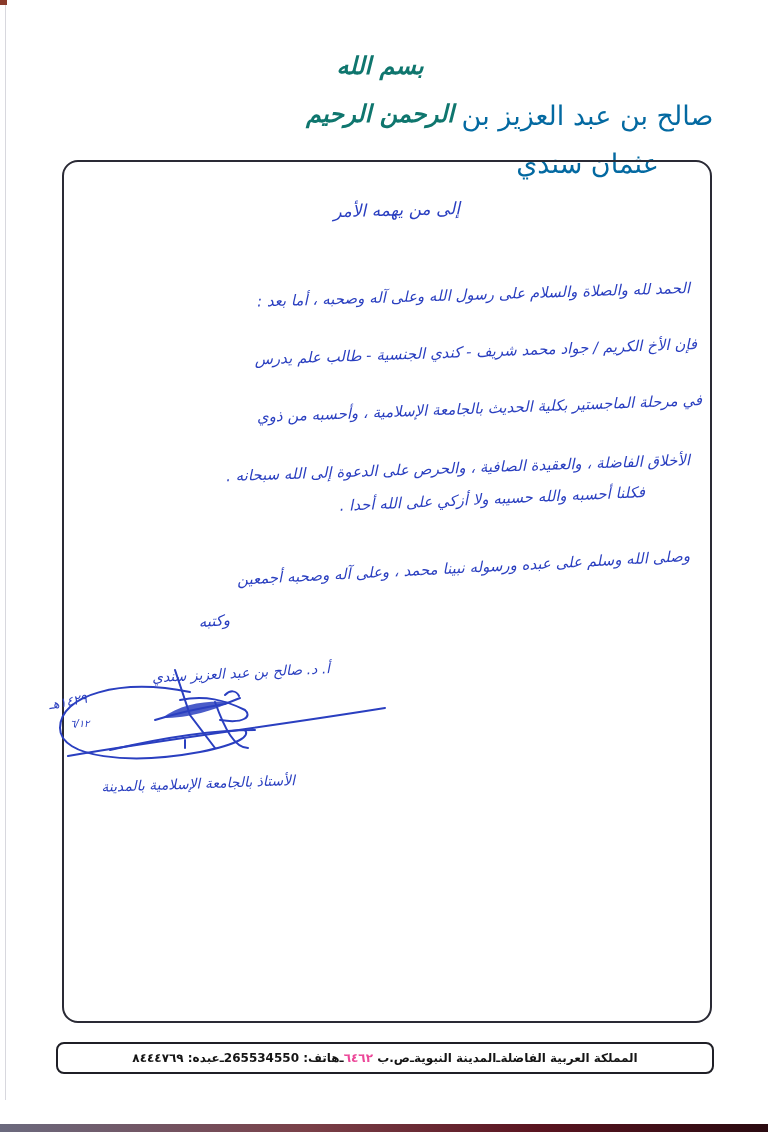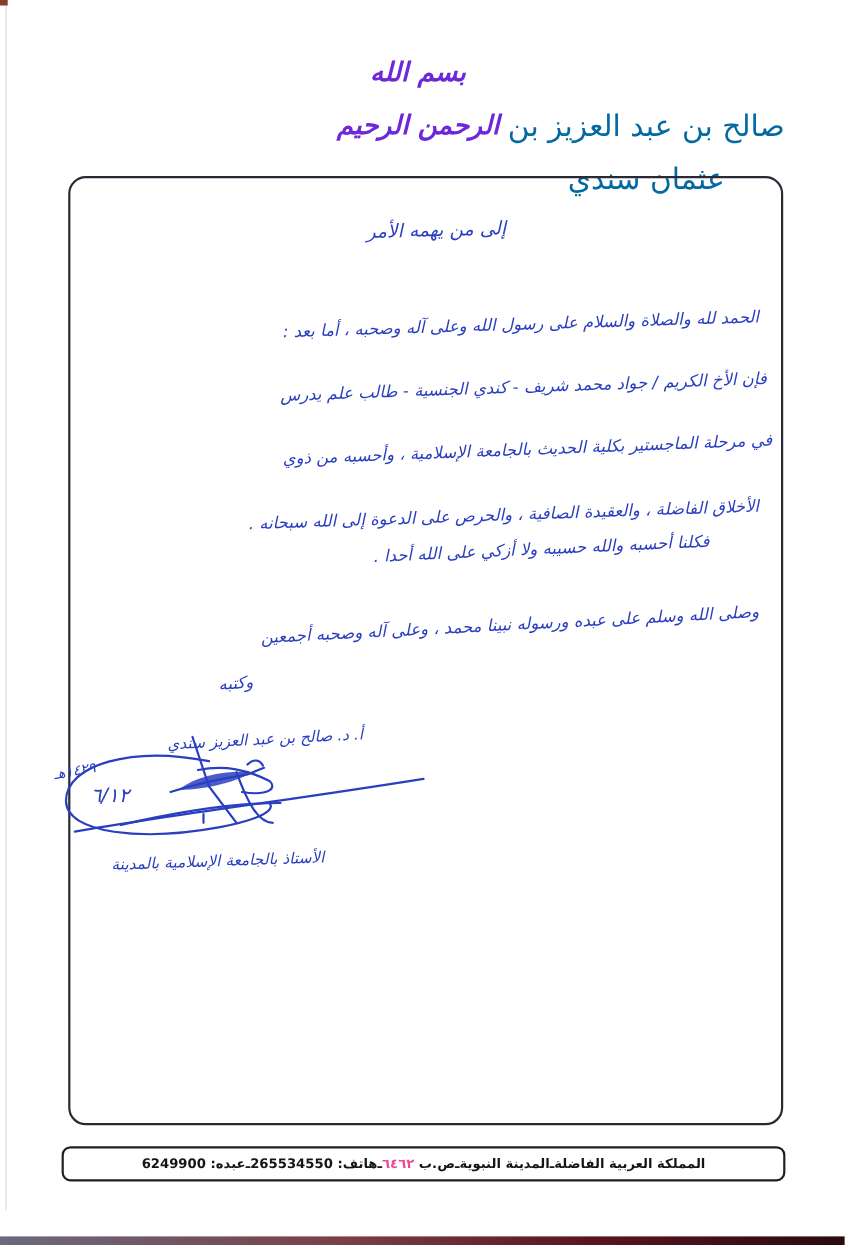--- a/index.html
+++ b/index.html
@@ -15,21 +15,21 @@
   .page-edge-top {
     position: absolute; left: 0; top: 0; width: 7px; height: 5px; background: #8a3a2a;
   }
   .bottom-strip {
     position: absolute; left: 0; top: 1124px; width: 768px; height: 8px;
     background: linear-gradient(to right, #6b6a7e 0%, #7a4048 40%, #5a1420 70%, #2a0a10 100%);
   }
   .basmala {
     position: absolute; left: 300px; top: 42px; width: 160px; height: 48px;
     direction: rtl; text-align: center;
-    font-family: "DejaVu Serif", serif; font-size: 24px; font-weight: bold; color: #6d28d9;
+    font-family: "DejaVu Serif", serif; font-size: 24px; font-weight: bold; color: #0f766e;
     line-height: 48px; font-style: italic;
   }
   .sender-name {
     position: absolute; left: 425px; top: 92px; width: 325px; height: 48px;
     direction: rtl; text-align: center;
     font-family: "DejaVu Serif", serif; font-size: 27px; color: #0369a1;
     line-height: 48px; letter-spacing: 0px;
   }
   .frame {
     position: absolute; left: 62px; top: 160px; width: 650px; height: 863px;
@@ -47,21 +47,21 @@
   .line1 { left: 190px; top: 276px; width: 500px; transform: rotate(-1.8deg); }
   .line2 { left: 125px; top: 332px; width: 572px; transform: rotate(-2deg); }
   .line3 { left: 120px; top: 388px; width: 582px; transform: rotate(-2.2deg); }
   .line4 { left: 115px; top: 448px; width: 575px; transform: rotate(-2deg); }
   .line5 { left: 170px; top: 480px; width: 475px; transform: rotate(-2.6deg); }
   .line6 { left: 165px; top: 544px; width: 525px; transform: rotate(-3deg); }
   .closing { left: 150px; top: 608px; width: 80px; font-size: 15px; transform: rotate(-4deg); }
   .signer-name { left: 120px; top: 656px; width: 210px; font-size: 14px; transform: rotate(-3deg); }
   .signer-title { left: 85px; top: 768px; width: 210px; font-size: 14px; transform: rotate(-2deg); }
   .hijri-year { left: 48px; top: 683px; width: 60px; font-size: 13px; transform: rotate(-10deg); direction: ltr; text-align: left; }
-  .date-day { left: 70px; top: 712px; width: 60px; font-size: 18px; direction: ltr; text-align: center; }
+  .date-day { left: 70px; top: 712px; width: 60px; font-size: 10px; direction: ltr; text-align: left; }
   .signature-svg { position: absolute; left: 40px; top: 640px; width: 360px; height: 170px; }
   .footer-box {
     position: absolute; left: 56px; top: 1042px; width: 658px; height: 32px;
     border: 2px solid #1f1f26; border-radius: 8px; box-sizing: border-box;
     direction: rtl; display: flex; align-items: center; justify-content: center;
     font-family: "DejaVu Sans", sans-serif; font-weight: bold; font-size: 12px; color: #151515;
     white-space: nowrap;
   }
   .footer-box .pobox-num { color: #ec4899; }
 </style>
@@ -117,16 +117,16 @@
   <span> ـ </span>
   <span>المدينة النبوية</span>
   <span> ـ </span>
   <span>ص.ب</span>&nbsp;
   <span class="pobox-num">٦٤٦٢</span>
   <span> ـ </span>
   <span>هاتف:</span>&nbsp;
   <span>265534550</span>
   <span> ـ </span>
   <span>عبده:</span>&nbsp;
-  <span>6249900</span>
+  <span>٨٤٤٤٧٦٩</span>
 </div>
 
 <div class="bottom-strip"></div>
 
 </body></html>

